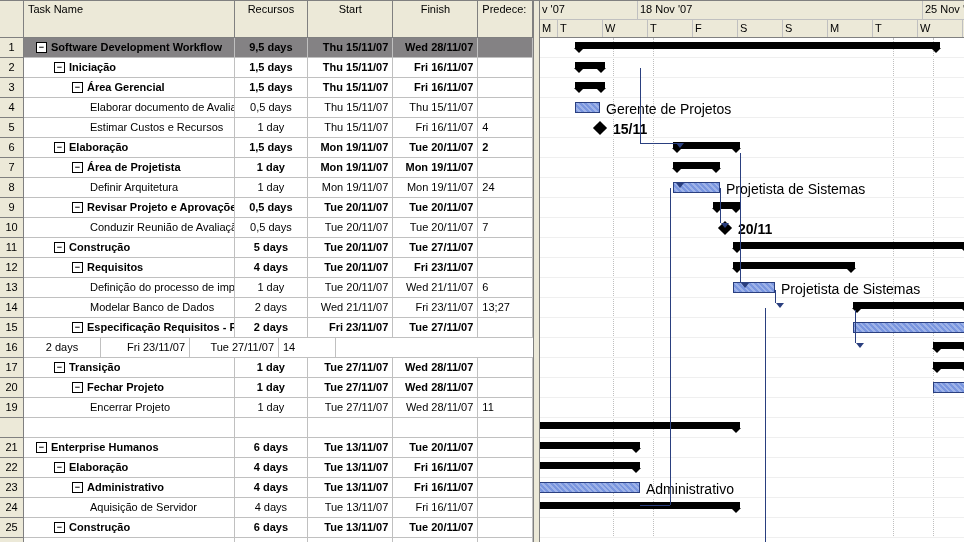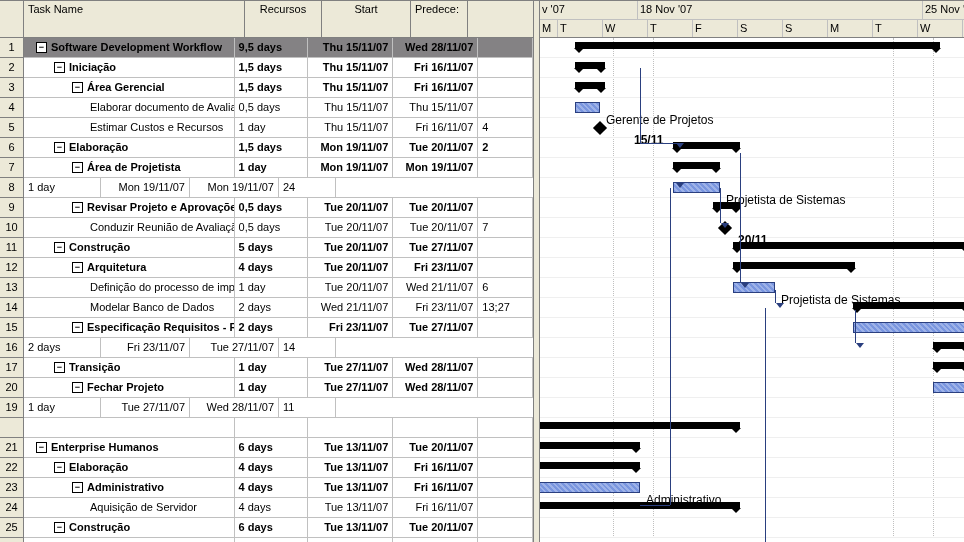--- a/index.html
+++ b/index.html
@@ -8,21 +8,21 @@
 .rownum-col{width:23px;flex-shrink:0;border-right:1px solid #808080}
 .grid{flex:1;overflow:hidden}
 .hdr{display:flex;background:#ece9d8;border-bottom:1px solid #808080;height:36px}
 .hdr-cell{border-right:1px solid #808080;padding:2px 4px;display:flex;align-items:flex-start;justify-content:center;overflow:hidden;white-space:nowrap}
 .rownum-hdr{height:36px;background:#ece9d8;border-bottom:1px solid #808080}
 .rownum{height:19px;line-height:19px;text-align:center;background:#ece9d8;border-bottom:1px solid #808080;color:#000}
 .row{display:flex;height:19px;border-bottom:1px solid #c0c0c0}
 .row.sel{background:#848284}
 .cell{border-right:1px solid #c0c0c0;padding:0 4px;line-height:19px;overflow:hidden;white-space:nowrap}
 .taskname{width:212px;display:flex;align-items:center}
-.dur{width:68px;text-align:left}
+.dur{width:68px;text-align:center}
 .start{width:80px;text-align:right}
 .finish{width:80px;text-align:right}
 .pred{width:48px;text-align:left}
 .bold{font-weight:bold}
 .toggle{width:9px;height:9px;border:1px solid #000;display:inline-flex;align-items:center;justify-content:center;margin-right:4px;font-size:9px;line-height:7px;background:#fff;flex-shrink:0}
 .ind{display:inline-block;flex-shrink:0}
 .divider{width:5px;background:#ece9d8;border-left:1px solid #808080;border-right:1px solid #808080;cursor:col-resize;flex-shrink:0}
 .right-pane{flex:1;overflow:hidden;position:relative}
 .timeline-hdr{height:36px;background:#ece9d8;border-bottom:1px solid #808080;display:flex;flex-direction:column}
 .tl-row{display:flex;height:18px}
@@ -31,21 +31,21 @@
 .chart{position:relative}
 .chart-row{height:19px;border-bottom:1px solid #efefef;position:relative}
 .gridlines{position:absolute;top:0;left:0;right:0;bottom:0;pointer-events:none}
 .vline{position:absolute;top:0;bottom:0;width:0;border-left:1px dotted #c0c0c0}
 .summary-bar{position:absolute;height:7px;background:#000;top:4px}
 .summary-bar::before,.summary-bar::after{content:"";position:absolute;top:6px;width:0;height:0;border-left:5px solid transparent;border-right:5px solid transparent;border-top:5px solid #000}
 .summary-bar::before{left:-1px}
 .summary-bar::after{right:-1px}
 .task-bar{position:absolute;height:11px;top:4px;background:repeating-linear-gradient(45deg,#7a96df,#7a96df 2px,#9db2e8 2px,#9db2e8 4px);border:1px solid #2a3f7f;box-sizing:border-box}
 .milestone{position:absolute;width:10px;height:10px;background:#000;transform:rotate(45deg);top:5px}
-.bar-label{position:absolute;top:15px;font-size:12px;white-space:nowrap;color:#000}
+.bar-label{position:absolute;top:3px;font-size:14px;white-space:nowrap;color:#000}
 .arrow-down{position:absolute;width:0;height:0;border-left:4px solid transparent;border-right:4px solid transparent;border-top:5px solid #2a3f7f}
 .vlink{position:absolute;width:0;border-left:1px solid #2a3f7f}
 .hlink{position:absolute;height:0;border-top:1px solid #2a3f7f}
 </style>
 </head>
 <body>
 
 <div class="app">
   <div class="left-pane">
     <div class="rownum-col">
@@ -77,20 +77,21 @@
           <div class="rownum">24</div>
           <div class="rownum">25</div>
           <div class="rownum">26</div>
         </div>
     </div>
     <div class="grid">
       <div class="hdr">
         <div class="hdr-cell" style="width:212px;justify-content:flex-start">Task Name</div>
         <div class="hdr-cell" style="width:68px">Recursos</div>
         <div class="hdr-cell" style="width:80px">Start</div>
+        <div class="hdr-cell" style="width:80px">Finish</div>
         <div class="hdr-cell" style="width:48px;justify-content:flex-start">Predece:</div>
       </div>
       <div id="rows">
           <div class="row sel">
             <div class="cell taskname bold">
               <span class="ind" style="width: 8px;"></span>
               <span class="toggle">−</span>
               <span>Software Development Workflow</span>
             </div>
             <div class="cell dur bold">9,5 days</div>
@@ -156,20 +157,24 @@
               <span class="ind" style="width: 44px;"></span>
               <span class="toggle">−</span>
               <span>Área de Projetista</span>
             </div>
             <div class="cell dur bold">1 day</div>
             <div class="cell start bold">Mon 19/11/07</div>
             <div class="cell finish bold">Mon 19/11/07</div>
             <div class="cell pred bold"></div>
           </div>
           <div class="row">
+            <div class="cell taskname">
+              <span class="ind" style="width: 62px;"></span>
+              <span>Definir Arquitetura</span>
+            </div>
             <div class="cell dur">1 day</div>
             <div class="cell start">Mon 19/11/07</div>
             <div class="cell finish">Mon 19/11/07</div>
             <div class="cell pred">24</div>
           </div>
           <div class="row">
             <div class="cell taskname bold">
               <span class="ind" style="width: 44px;"></span>
               <span class="toggle">−</span>
               <span>Revisar Projeto e Aprovações</span>
@@ -197,21 +202,21 @@
             </div>
             <div class="cell dur bold">5 days</div>
             <div class="cell start bold">Tue 20/11/07</div>
             <div class="cell finish bold">Tue 27/11/07</div>
             <div class="cell pred bold"></div>
           </div>
           <div class="row">
             <div class="cell taskname bold">
               <span class="ind" style="width: 44px;"></span>
               <span class="toggle">−</span>
-              <span>Arquitetura</span>
+              <span>Requisitos</span>
             </div>
             <div class="cell dur bold">4 days</div>
             <div class="cell start bold">Tue 20/11/07</div>
             <div class="cell finish bold">Fri 23/11/07</div>
             <div class="cell pred bold"></div>
           </div>
           <div class="row">
             <div class="cell taskname">
               <span class="ind" style="width: 62px;"></span>
               <span>Definição do processo de impl</span>
@@ -264,20 +269,24 @@
               <span class="ind" style="width: 44px;"></span>
               <span class="toggle">−</span>
               <span>Fechar Projeto</span>
             </div>
             <div class="cell dur bold">1 day</div>
             <div class="cell start bold">Tue 27/11/07</div>
             <div class="cell finish bold">Wed 28/11/07</div>
             <div class="cell pred bold"></div>
           </div>
           <div class="row">
+            <div class="cell taskname">
+              <span class="ind" style="width: 62px;"></span>
+              <span>Encerrar Projeto</span>
+            </div>
             <div class="cell dur">1 day</div>
             <div class="cell start">Tue 27/11/07</div>
             <div class="cell finish">Wed 28/11/07</div>
             <div class="cell pred">11</div>
           </div>
           <div class="row">
             <div class="cell taskname">
               <span class="ind" style="width: 8px;"></span>
               <span></span>
             </div>
@@ -390,21 +399,21 @@
         </div>
         <div class="chart-row">
           <div class="summary-bar" style="left: 35px; width: 30px;"></div>
         </div>
         <div class="chart-row">
           <div class="task-bar" style="left: 35px; width: 25px;"></div>
           <div class="bar-label" style="left: 66px;">Gerente de Projetos</div>
         </div>
         <div class="chart-row">
           <div class="milestone" style="left: 55px;"></div>
-          <div class="bar-label bold" style="font-weight: bold; left: 73px; margin-left: 21px;">15/11</div>
+          <div class="bar-label bold" style="font-weight: bold; left: 73px;">15/11</div>
         </div>
         <div class="chart-row">
           <div class="summary-bar" style="left: 133px; width: 67px;"></div>
         </div>
         <div class="chart-row">
           <div class="summary-bar" style="left: 133px; width: 47px;"></div>
         </div>
         <div class="chart-row">
           <div class="task-bar" style="left: 133px; width: 47px;"></div>
           <div class="bar-label" style="left: 186px;">Projetista de Sistemas</div>

